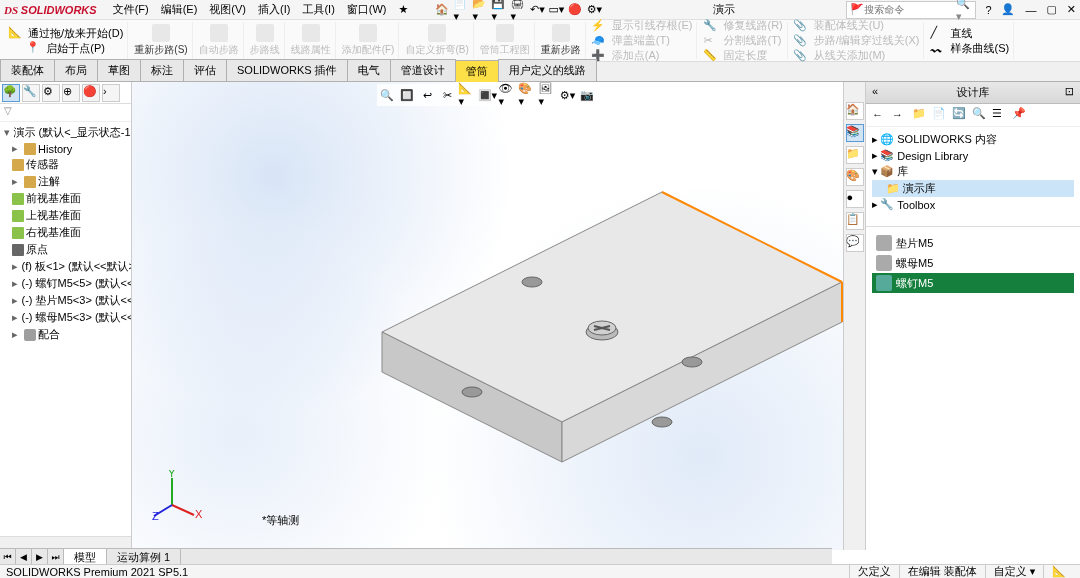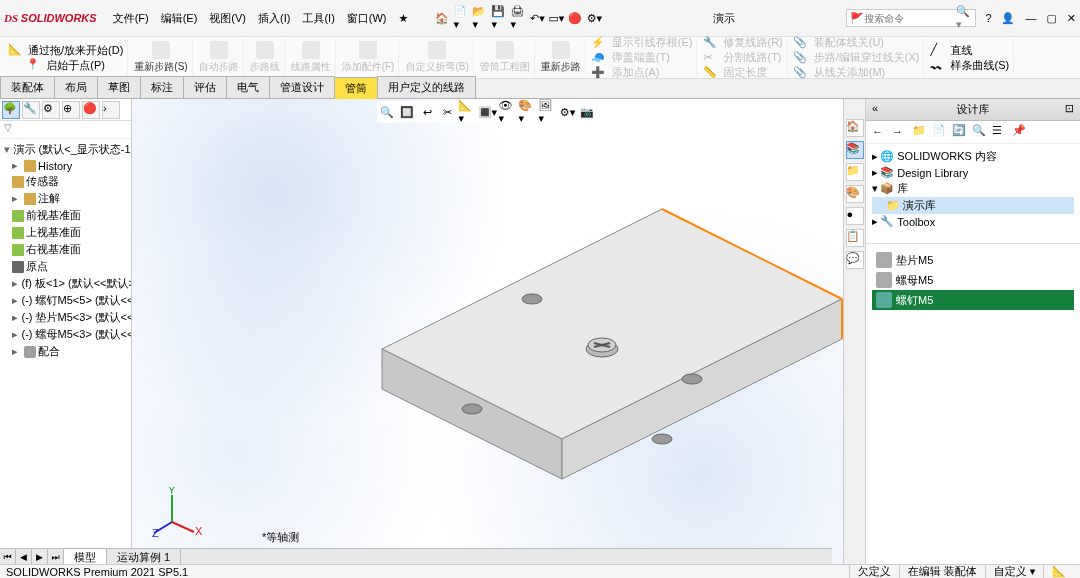--- a/index.html
+++ b/index.html
@@ -1,19 +1,19 @@
 <!DOCTYPE html>
 <html><head>
 <meta charset="utf-8">
 <style>
 * { margin: 0; padding: 0; box-sizing: border-box; font-family: "Microsoft YaHei", Arial, sans-serif; font-size: 11px; }
 body { width: 1080px; height: 578px; background: #fff; overflow: hidden; position: relative; }
 
 
-.menubar { height: 37px; background: #f5f5f5; display: flex; align-items: center; padding: 0 4px; border-bottom: 1px solid #e0e0e0; }
+.menubar { height: 20px; background: #f5f5f5; display: flex; align-items: center; padding: 0 4px; border-bottom: 1px solid #e0e0e0; }
 .logo { color: #c8102e; font-weight: bold; font-style: italic; font-size: 10px; margin-right: 10px; }
 .logo .ds { font-family: cursive; }
 .menubar .menu-item { padding: 0 6px; cursor: pointer; text-align: center; }
 .menubar .right-tools { margin-left: 20px; display: flex; gap: 3px; align-items: center; }
 .tool-ico { width: 16px; height: 16px; display: inline-flex; align-items: center; justify-content: center; cursor: pointer; }
 .menubar .spacer { flex: 1; }
 .title-center { padding: 0 20px; }
 .search-box { display: flex; align-items: center; border: 1px solid #ccc; background: #fff; height: 18px; width: 130px; padding: 0 4px; }
 .search-box input { border: none; outline: none; width: 100%; font-size: 10px; background: transparent; }
 .win-controls { display: flex; gap: 10px; margin-left: 10px; align-items: center; }
@@ -238,20 +238,21 @@
       </div>
   </div>
 </div>
 
 <div class="tabbar">
   <div class="tab">装配体</div>
   <div class="tab">布局</div>
   <div class="tab">草图</div>
   <div class="tab">标注</div>
   <div class="tab">评估</div>
+  <div class="tab">SOLIDWORKS 插件</div>
   <div class="tab">电气</div>
   <div class="tab">管道设计</div>
   <div class="tab active">管筒</div>
   <div class="tab">用户定义的线路</div>
 </div>
 
 <div class="main">
 
   <div class="left-panel">
     <div class="left-tabs">

